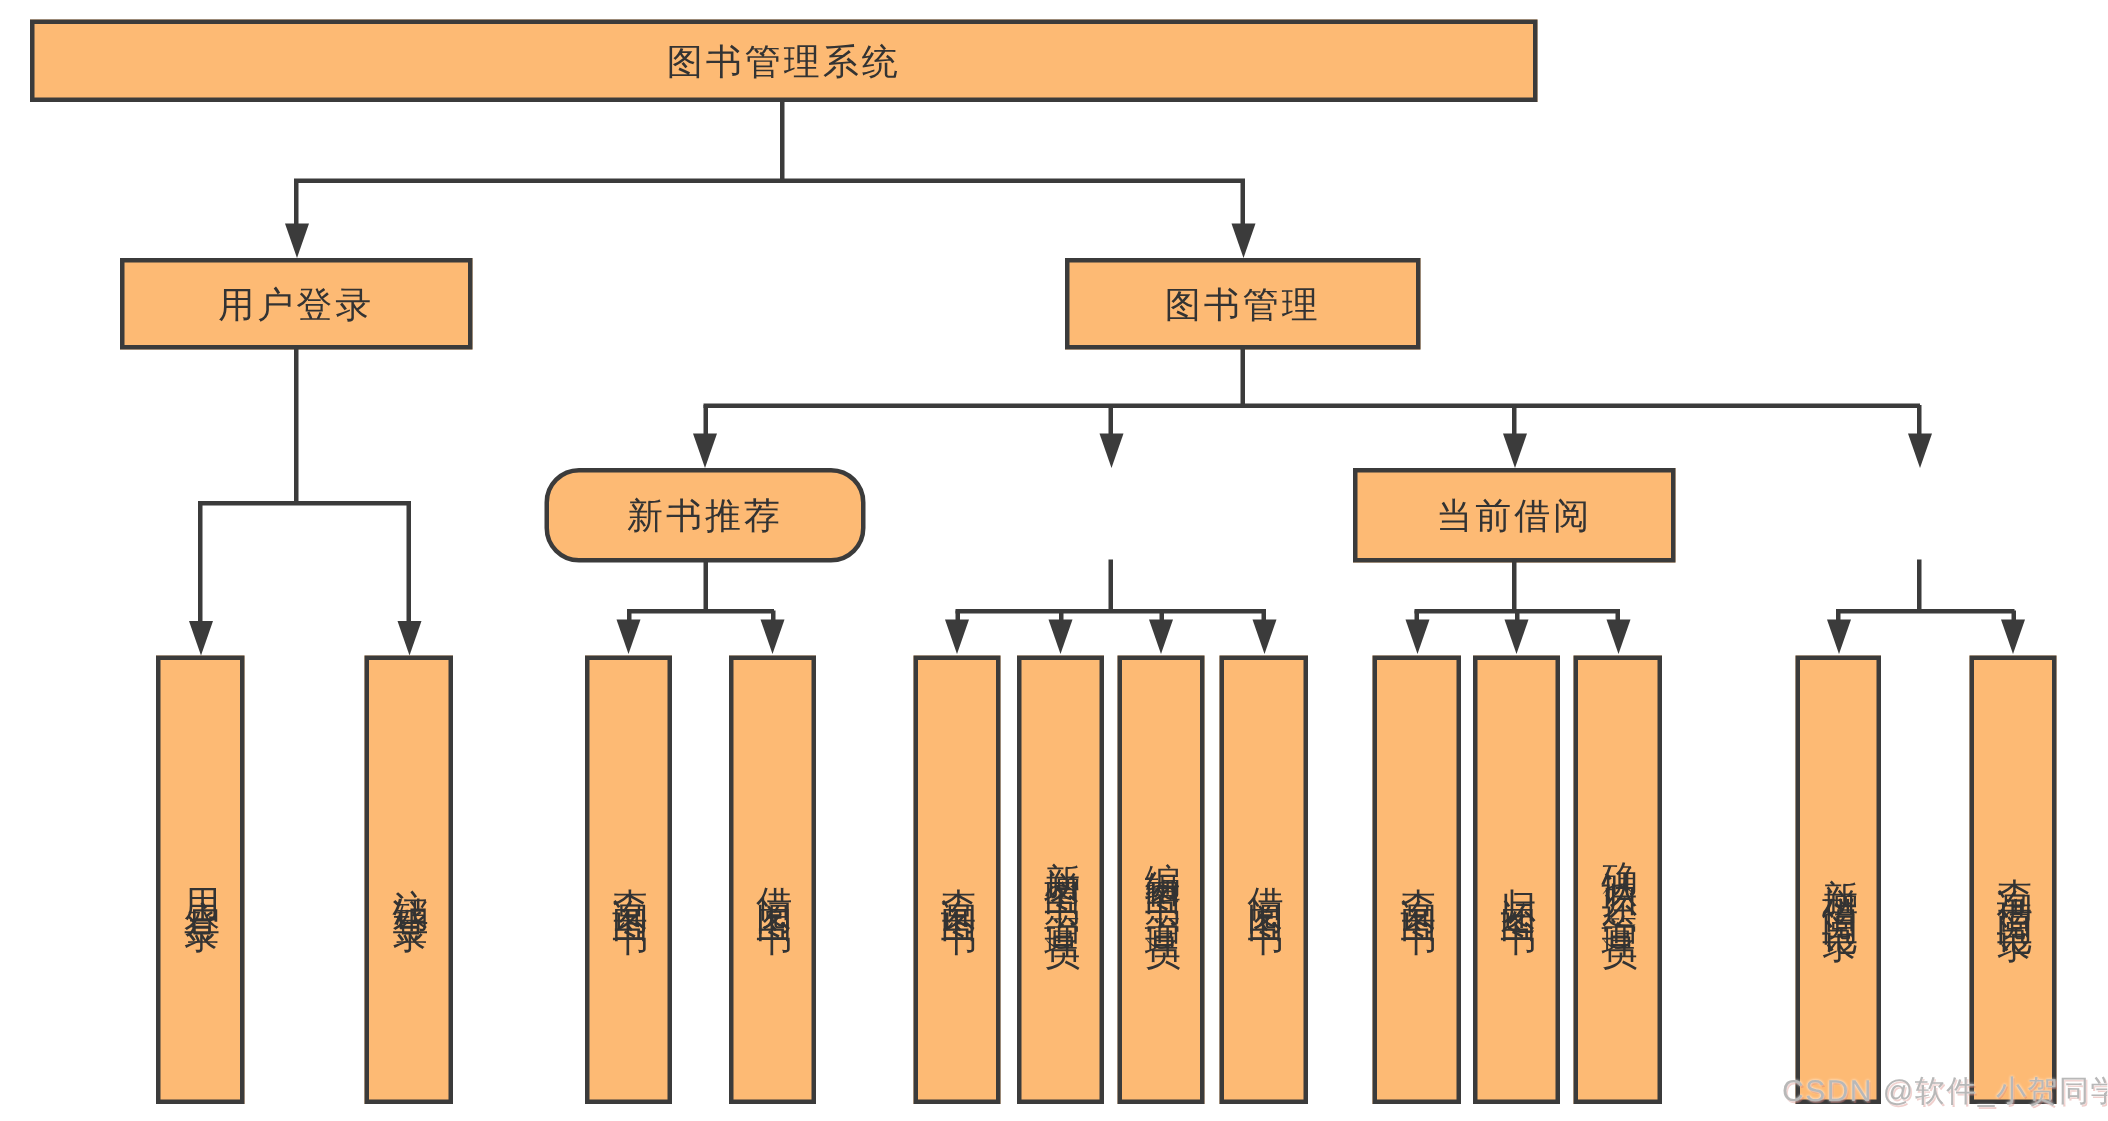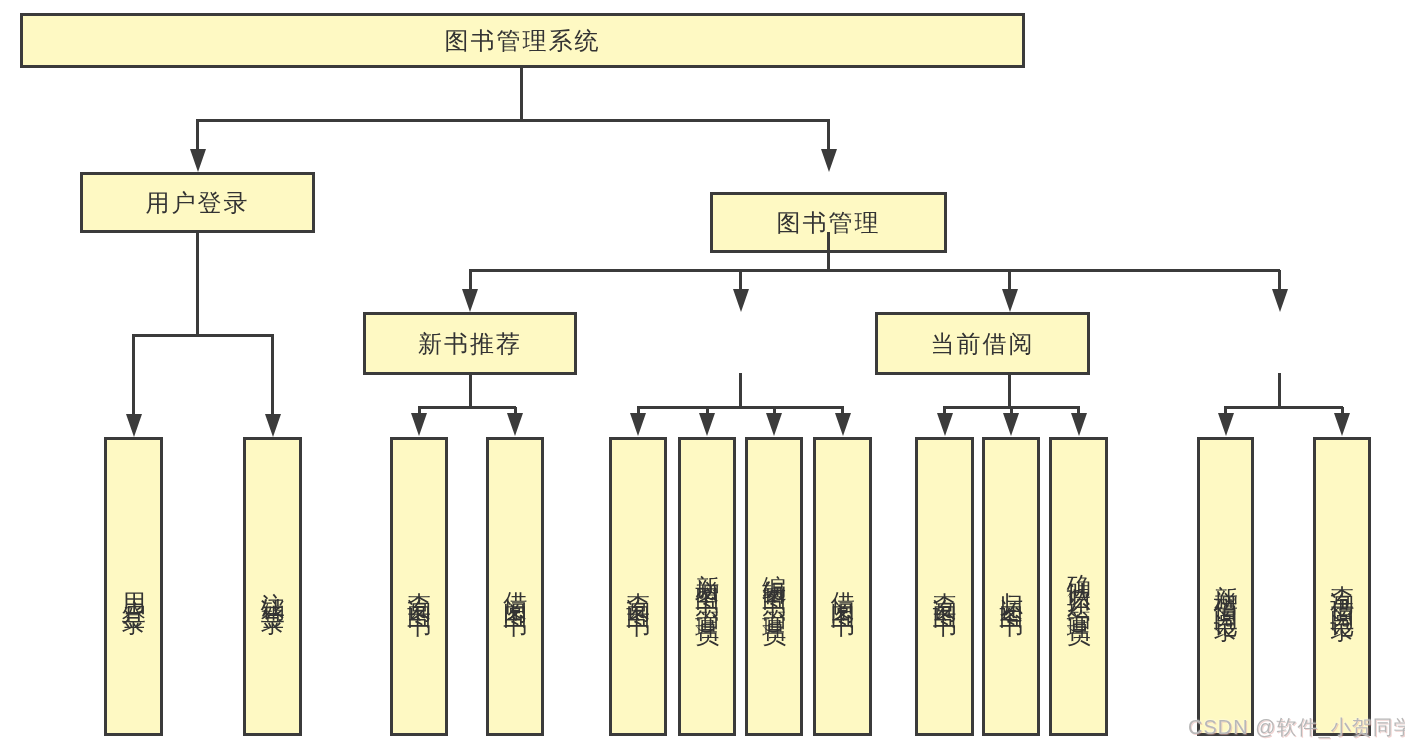--- a/index.html
+++ b/index.html
@@ -7,21 +7,21 @@
     --text:#333333;
     --wm:#b8b8b8;
   }
   html,body{margin:0;padding:0;background:#ffffff;}
   .canvas{
     position:relative;width:1405px;height:747px;background:#ffffff;
     overflow:hidden;font-family:"Liberation Sans",sans-serif;color:var(--text);
   }
   .node{
     position:absolute;box-sizing:border-box;border:3px solid var(--line);
-    background:#fef9c3;display:flex;align-items:center;justify-content:center;
+    background:#fdba74;display:flex;align-items:center;justify-content:center;
     font-size:24px;letter-spacing:2px;color:var(--text);
   }
   .node.v span{
     writing-mode:vertical-rl;text-orientation:mixed;
     letter-spacing:7px;line-height:1.1;
   }
   .hline{position:absolute;height:3px;background:var(--line);}
   .vline{position:absolute;width:3px;background:var(--line);}
   .arrow{position:absolute;width:16px;}
   .arrow .stem{position:absolute;left:6.5px;top:0;bottom:15px;width:3px;background:var(--line);}
@@ -41,28 +41,28 @@
 
 <div class="canvas">
 
   <div class="node h" style="left:20px;top:13px;width:1005px;height:55px;">
     <span>图书管理系统</span>
   </div>
 
   <div class="node h" style="left:80px;top:172px;width:235px;height:61px;">
     <span>用户登录</span>
   </div>
-  <div class="node h" style="left:710px;top:172px;width:237px;height:61px;margin-top:20px;">
+  <div class="node h" style="left:710px;top:172px;width:237px;height:61px;">
     <span>图书管理</span>
   </div>
 
-  <div class="node h" style="left:363px;top:312px;width:214px;height:63px;">
+  <div class="node h" style="left:363px;top:312px;width:214px;height:63px;border-radius:23px;">
     <span>新书推荐</span>
   </div>
-  <div class="node h" style="left:875px;top:312px;width:215px;height:63px;">
+  <div class="node h" style="left:902px;top:312px;width:215px;height:63px;">
     <span>当前借阅</span>
   </div>
 
   <div class="node v" style="left:104px;top:437px;width:59px;height:299px;">
     <span>用户登录</span>
   </div>
   <div class="node v" style="left:243px;top:437px;width:59px;height:299px;">
     <span>注销登录</span>
   </div>
 

